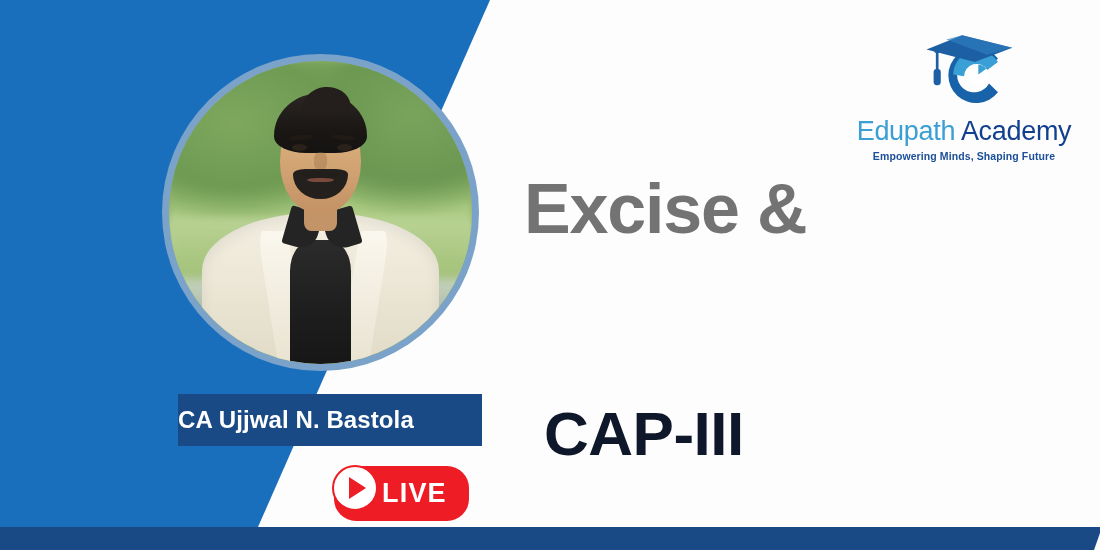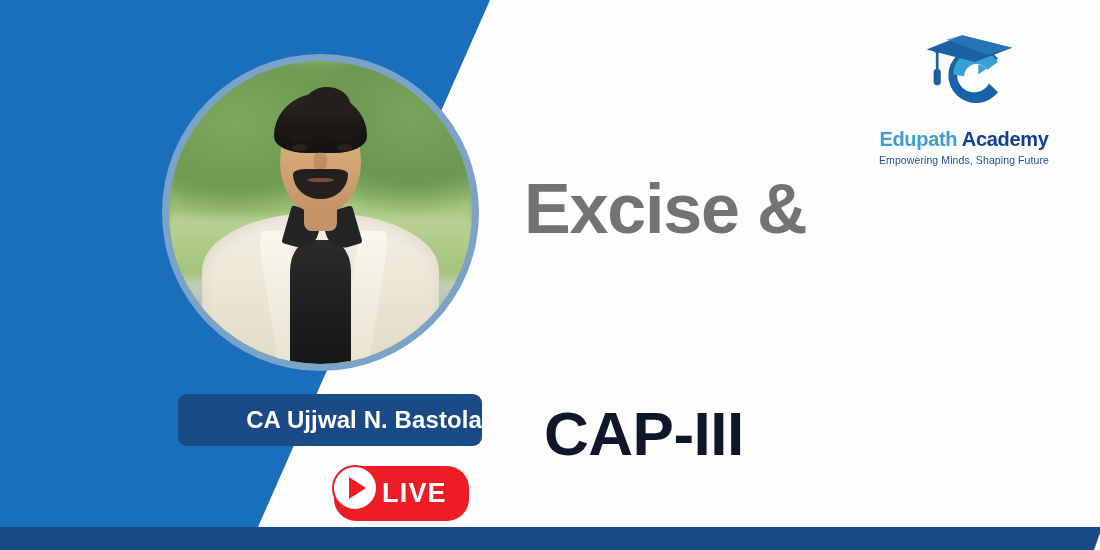--- a/index.html
+++ b/index.html
@@ -139,21 +139,21 @@
   .p-mustache {
     position:absolute; left:44%; top:36.4%; width:12%; height:2.2%;
     background:#221e1b; border-radius:45%;
   }
 
   
   .name-banner {
     position:absolute; left:178px; top:394px;
     width:304px; height:52px;
     background:#1a4a85;
-    display:flex; align-items:center; justify-content:flex-end;border-radius:9px;
+    display:flex; align-items:center; justify-content:flex-start;
   }
   .name-banner-text {
     color:#ffffff; font-size:24px; font-weight:bold;
     letter-spacing:.1px; white-space:nowrap;
   }
 
   
   .live-badge {
     position:absolute; left:334px; top:466px;
     height:55px; padding:0 22px 0 48px;
@@ -188,27 +188,27 @@
     color:#0f172a; font-size:62px; font-weight:bold; letter-spacing:-.5px;
   }
 
   
   .logo-block {
     position:absolute; left:866px; top:28px; width:196px;
     display:flex; flex-direction:column; align-items:center;
   }
   .logo-mark { width:108px; height:84px; }
   .logo-name {
-    margin-top:16px; font-size:20px; font-weight:bold;
+    margin-top:4px; font-size:27px; font-weight:normal;
     white-space:nowrap; letter-spacing:-.3px;
   }
   .logo-name .edu { color:#3a9fd4; }
   .logo-name .acad { color:#12408f; }
   .logo-tagline {
-    margin-top:3px; font-size:10.5px; font-weight:normal;
+    margin-top:3px; font-size:10.5px; font-weight:bold;
     color:#1c4f99; letter-spacing:.1px; white-space:nowrap;
   }
 </style>
 </head>
 <body>
 
 <div id="stage">
 
   <div class="bg-blue-panel"></div>
 

